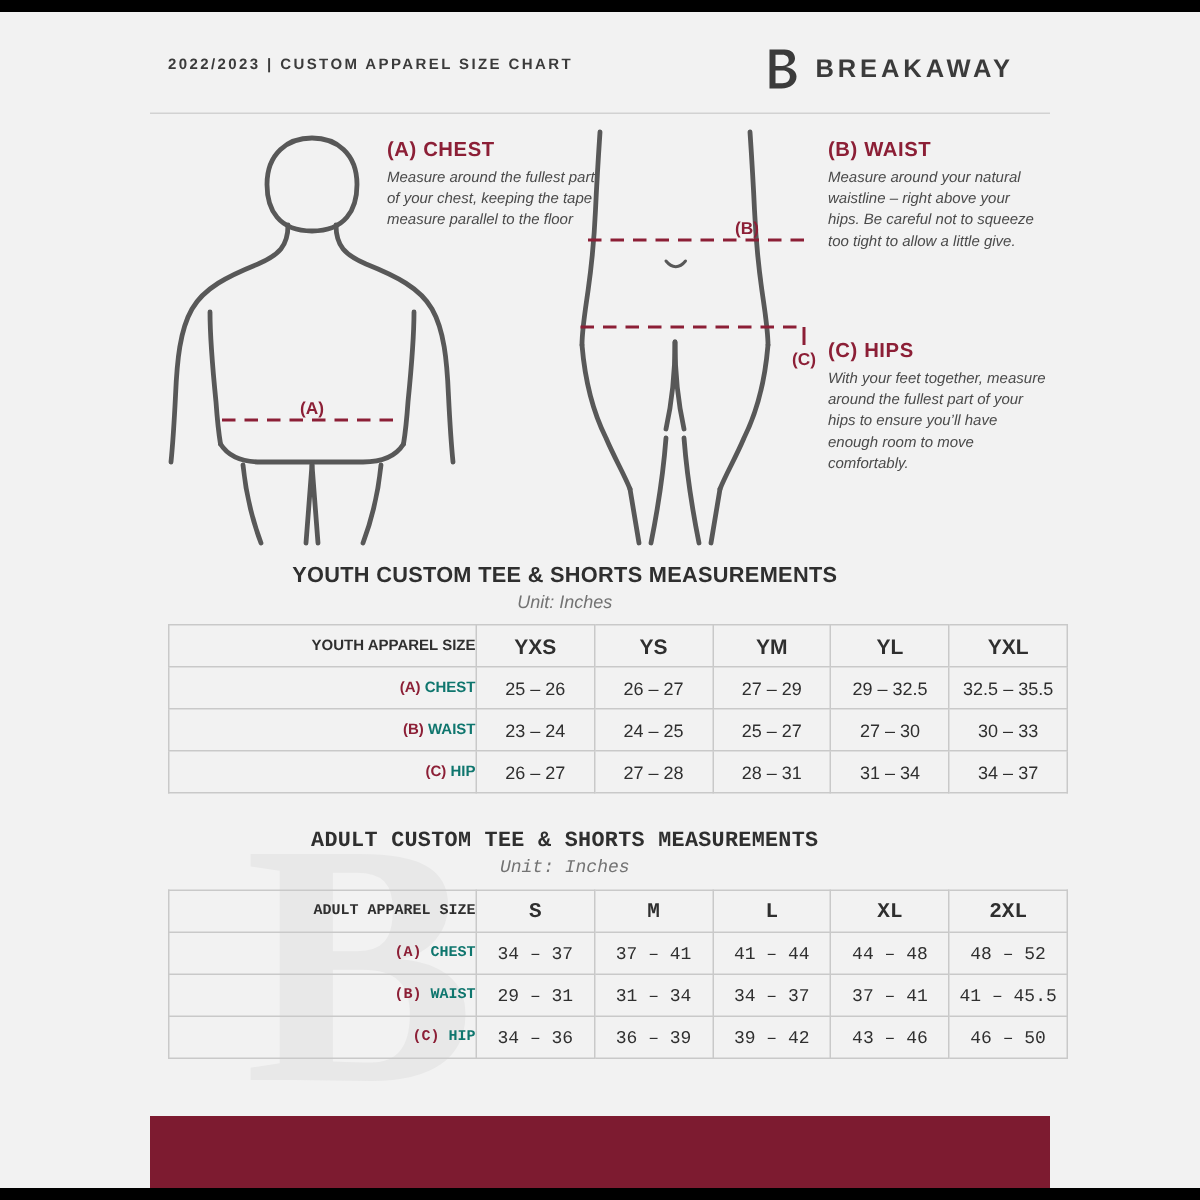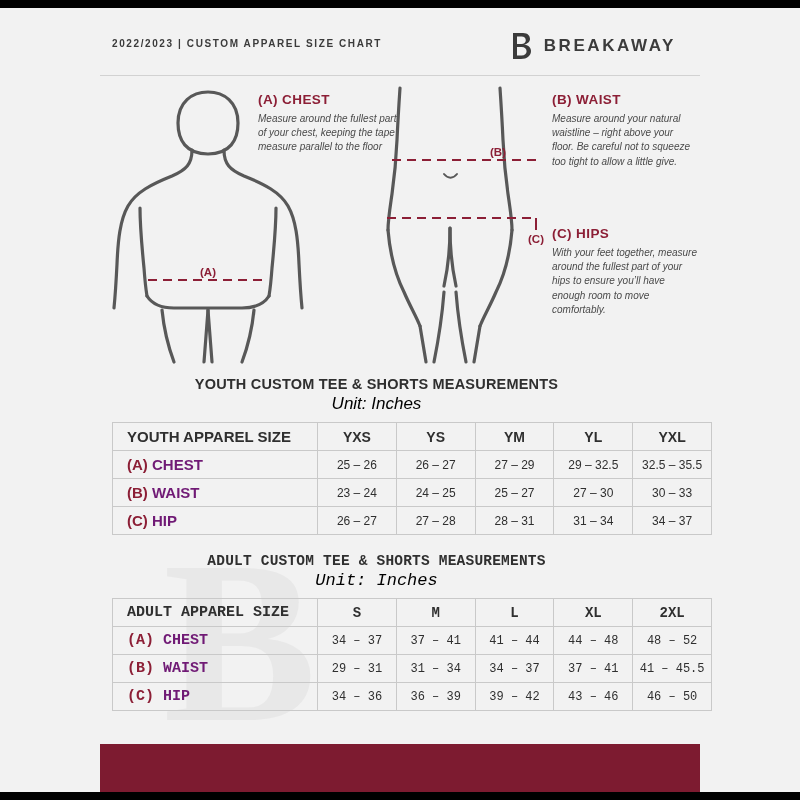--- a/index.html
+++ b/index.html
@@ -117,54 +117,54 @@
   .tbl-block { position: absolute; left: 100px; width: 529px; padding-left: 12px; }
   .tbl-title {
     text-align: center;
     font-size: 14.5px;
     font-weight: bold;
     color: #2f2f2f;
     letter-spacing: 0.2px;
   }
   .tbl-unit {
     text-align: center;
-    font-size: 17px;
+    font-size: 12px;
     font-style: italic;
-    color: #000000;
+    color: #737373;
     margin-top: 2px;
     margin-bottom: 8px;
   }
   table.size {
     width: 600px;
     border-collapse: collapse;
     table-layout: fixed;
   }
   table.size th, table.size td {
     border: 1px solid #c9c9c9;
     height: 27px;
     font-size: 12px;
     color: #2f2f2f;
     text-align: center;
     padding: 0;
   }
   table.size th.rowhead, table.size td.rowhead {
-    text-align: left;
+    text-align: right;
     padding-left: 14px;
-    font-size: 15px;
+    font-size: 10px;
     width: 190px;
   }
   table.size th {
     font-weight: bold;
     font-size: 14px;
   }
   table.size td.rowhead {
     font-weight: bold;
   }
   .lbl { color: #8c1f36; font-weight: bold; }
-  .lbl + span { color: #701a75; }
+  .lbl + span { color: #0f766e; }
   tr.header-row th { background: transparent; }
   
   .footer-bar {
     position: absolute;
     left: 100px;
     bottom: 0px;
     width: 600px;
     height: 48px;
     background: #7d1b30;
   }
@@ -245,21 +245,21 @@
           <text x="436" y="165" fill="#8c1f36" font-size="11.5" font-weight="bold" text-anchor="middle" font-family="Liberation Sans, sans-serif">(C)</text>
         </g>
       </svg>
 
       <div class="note note-chest">
         <div class="note-title">(A) CHEST</div>
         <div class="note-body">Measure around the fullest part of your chest, keeping the tape measure parallel to the floor</div>
       </div>
       <div class="note note-waist">
         <div class="note-title">(B) WAIST</div>
-        <div class="note-body">Measure around your natural waistline – right above your floor. Be careful not to squeeze too tight to allow a little give.</div>
+        <div class="note-body">Measure around your natural waistline – right above your hips. Be careful not to squeeze too tight to allow a little give.</div>
       </div>
       <div class="note note-hips">
         <div class="note-title">(C) HIPS</div>
         <div class="note-body">With your feet together, measure around the fullest part of your hips to ensure you’ll have enough room to move comfortably.</div>
       </div>
     </div>
 
     <div class="tbl-block" style="top:368px;">
       <div class="tbl-title">YOUTH CUSTOM TEE &amp; SHORTS MEASUREMENTS</div>
       <div class="tbl-unit">Unit: Inches</div>

